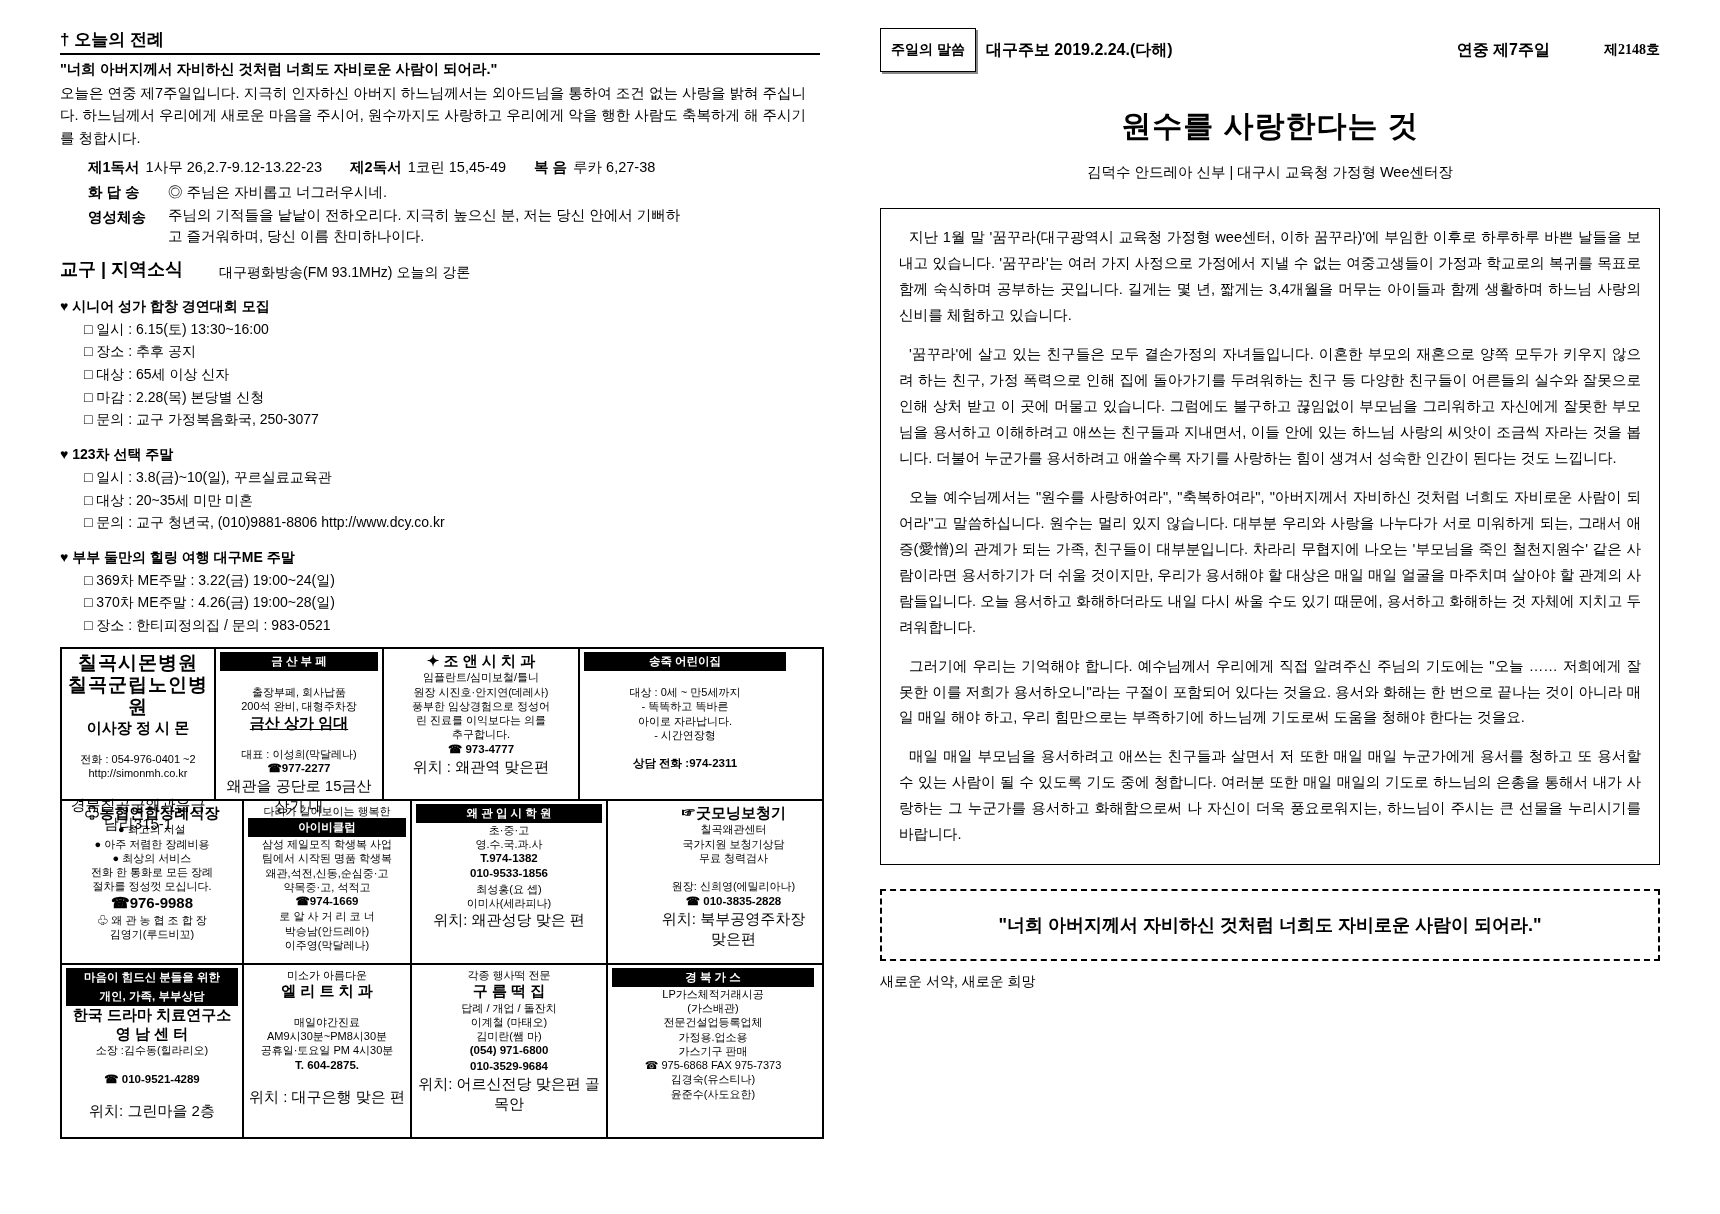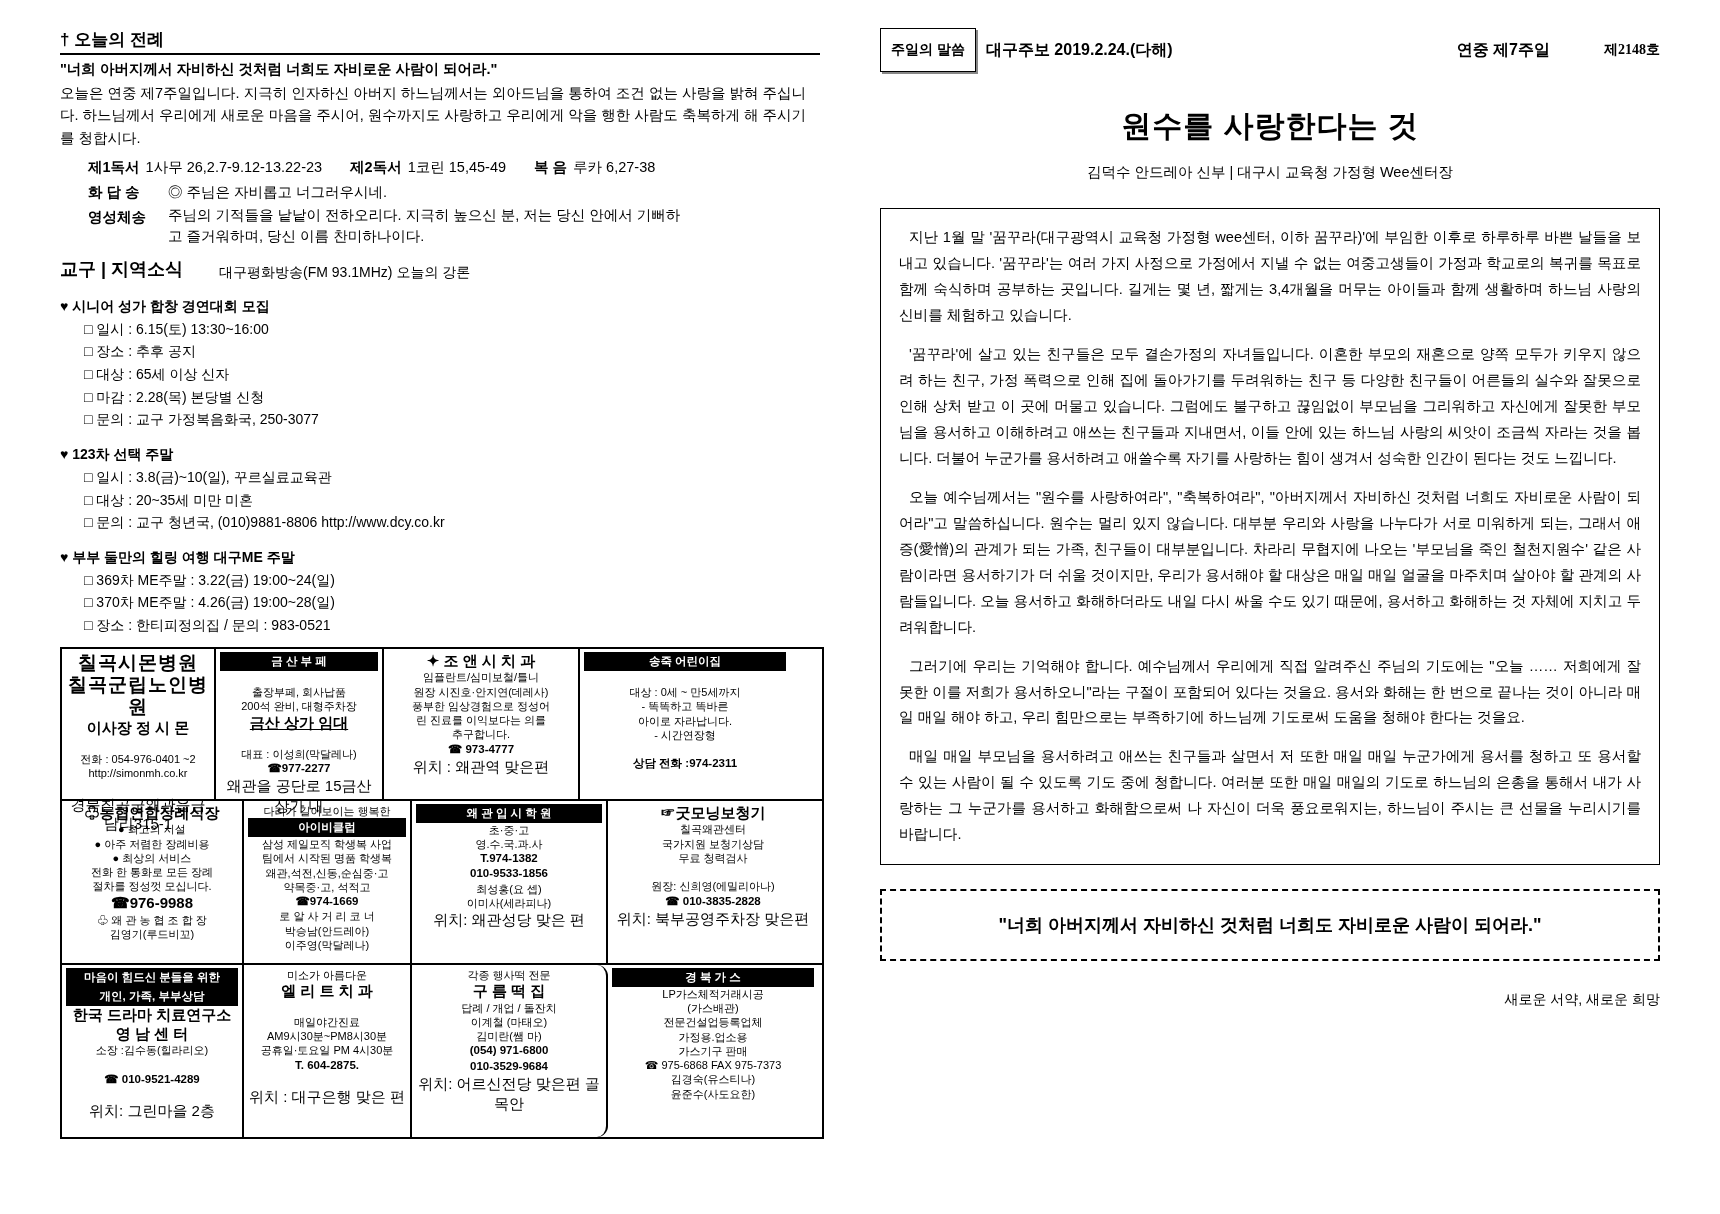--- a/index.html
+++ b/index.html
@@ -45,45 +45,45 @@
   .ad .inv{background:#000;color:#fff;font-weight:bold;display:block;padding:2px 0;}
   .ad .bold{font-weight:bold;}
   .ad .ul{text-decoration:underline;}
   .r1 .c1{width:154px;}
   .r1 .c2{width:168px;}
   .r1 .c3{width:196px;}
   .r1 .c4{width:210px;}
   .r2 .c1{width:182px;}
   .r2 .c2{width:168px;}
   .r2 .c3{width:196px;}
-  .r2 .c4{width:210px;}
+  .r2 .c4{width:210px;padding-left:45px;}
   .r3 .c1{width:182px;}
   .r3 .c2{width:168px;}
-  .r3 .c3{width:196px;border-radius:11px;}
+  .r3 .c3{width:196px;}
   .r3 .c4{width:210px;}
   .ad-h{height:150px;}
   .ad-h2{height:162px;}
   .ad-h3{height:172px;}
   .pos{font-size:15px;}
 
   
   .right{position:absolute;left:880px;top:28px;width:780px;}
   .rhead{display:flex;align-items:center;gap:10px;font-size:15px;}
   .badge{border:1.5px solid #000;padding:12px 10px;font-size:14px;font-weight:bold;box-shadow:2px 2px 0 #888;}
   .rhead .t1{font-size:16px;font-weight:bold;}
   .rhead .t2{font-size:16px;font-weight:bold;margin-left:auto;}
   .rhead .t3{font-size:14px;font-weight:bold;margin-left:44px;font-family:Liberation Serif, serif;}
   .art-title{text-align:center;font-size:30px;font-weight:bold;margin-top:34px;letter-spacing:1px;}
   .art-sub{text-align:center;font-size:14.5px;margin-top:16px;}
   .art-box{margin-top:26px;border:1.5px solid #000;padding:16px 18px;}
   .art-box p{font-size:14.6px;line-height:1.78;margin:0 0 13px 0;text-align:justify;text-indent:10px;}
   .art-box p:last-child{margin-bottom:0;}
   .quote-box{margin-top:24px;border:2px dashed #000;padding:22px 10px;text-align:center;}
   .quote-box .q{font-size:18px;font-weight:bold;}
-  .foot{text-align:right;font-size:14px;margin-top:30px;}
+  .foot{text-align:left;font-size:14px;margin-top:12px;}
 </style>
 </head>
 <body>
 
 <div class="page">
 
   <div class="left">
 
     <div class="lit-head">† 오늘의 전례</div>
     <div class="lit-quote">"너희 아버지께서 자비하신 것처럼 너희도 자비로운 사람이 되어라."</div>

